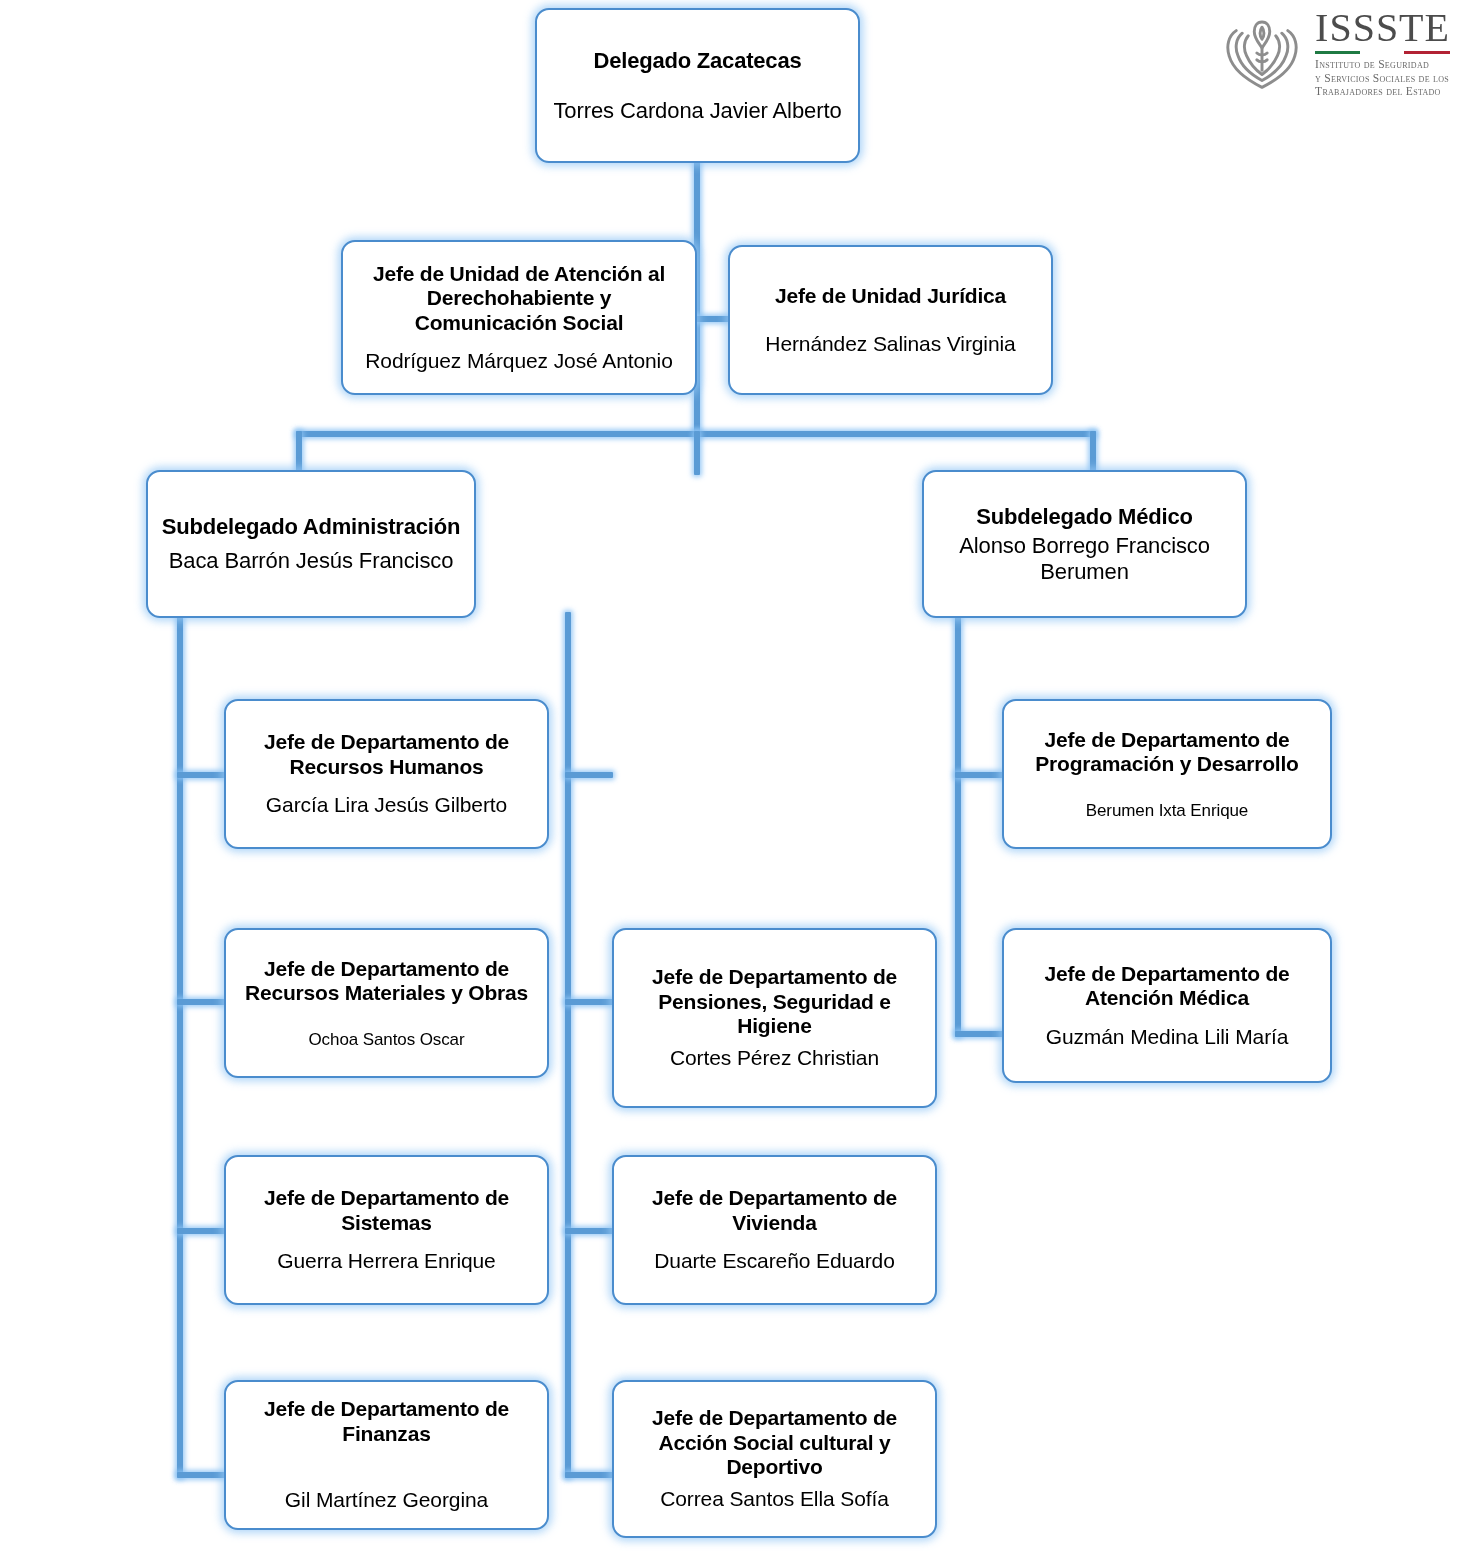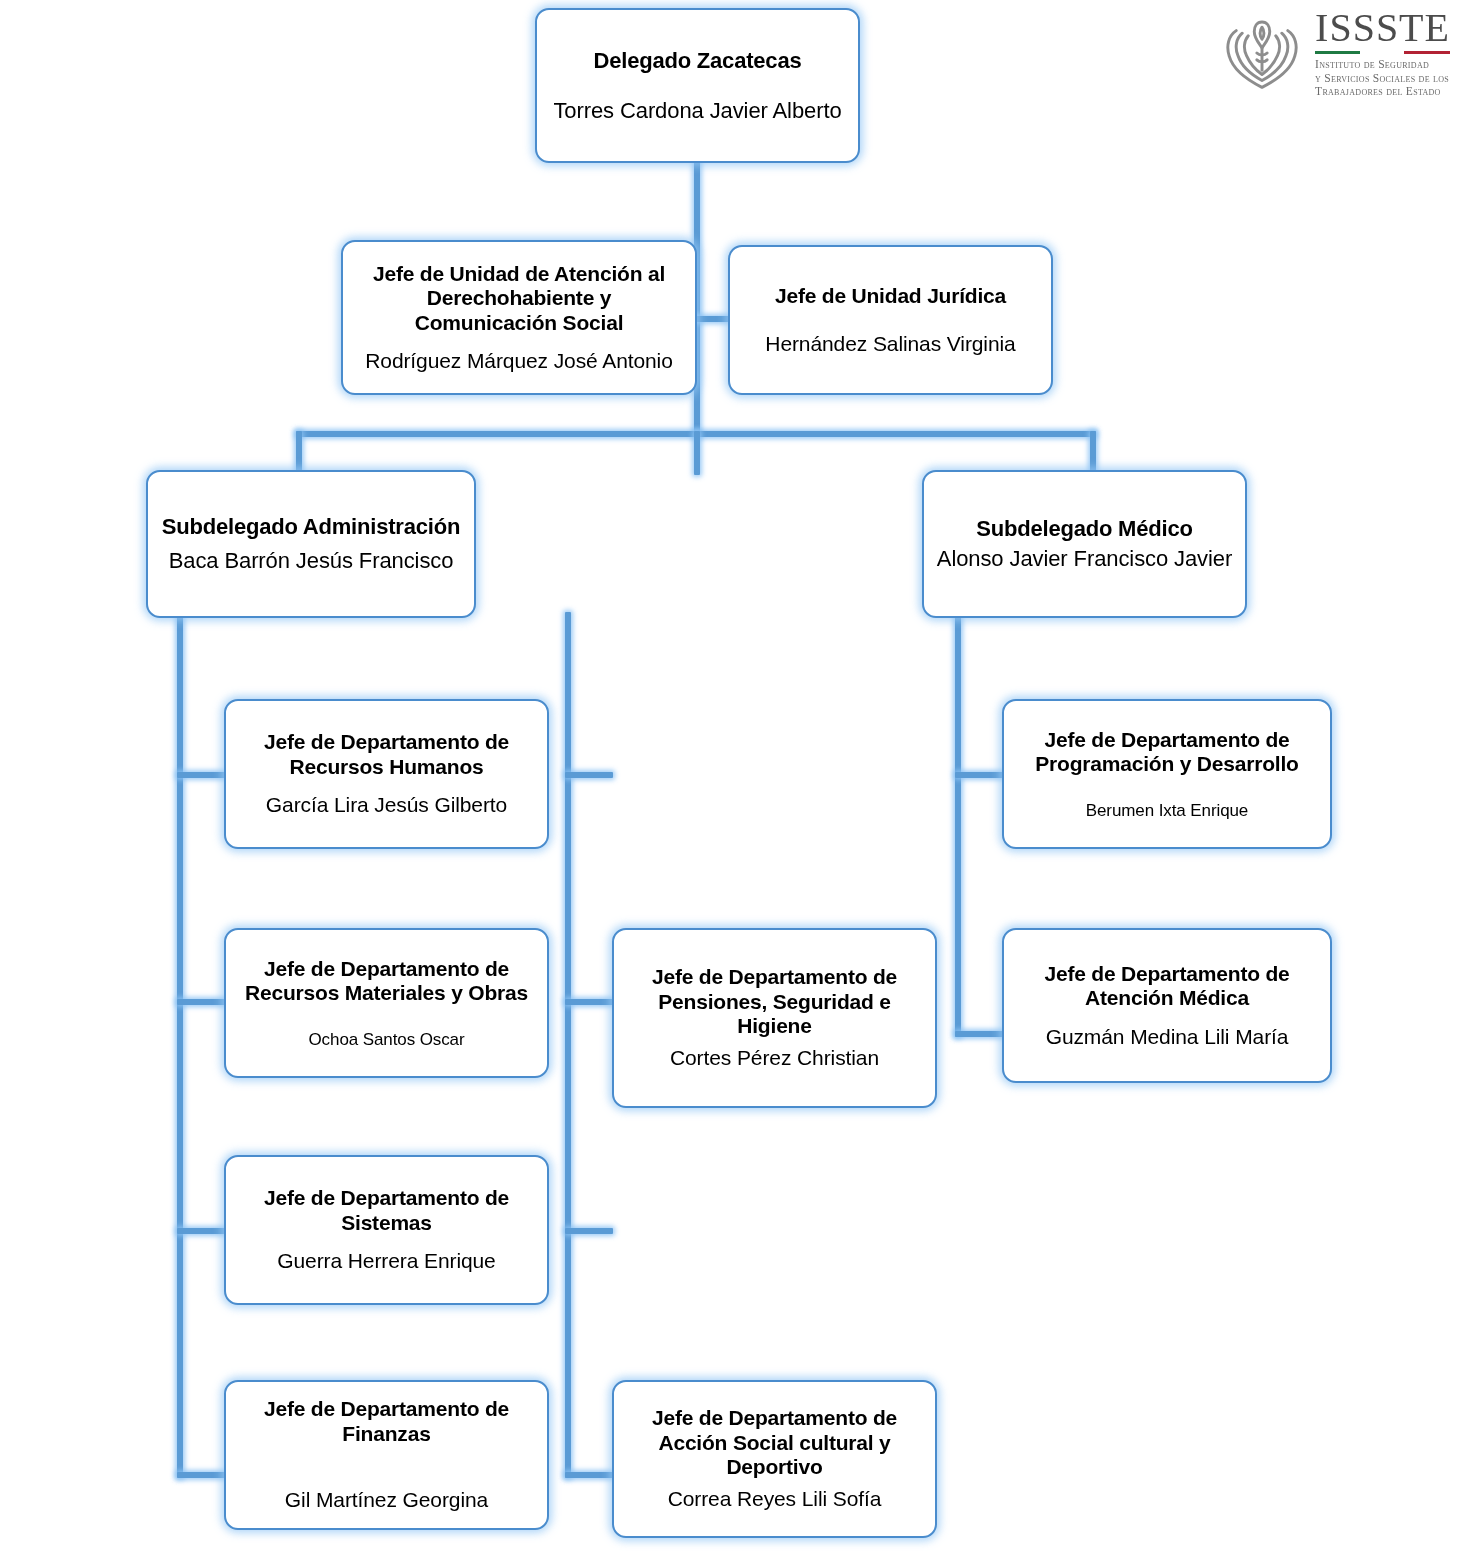--- a/index.html
+++ b/index.html
@@ -172,21 +172,21 @@
   </div>
 
   <div class="node gap-sm" style="left:146px; top:470px; width:330px; height:148px;">
     <div class="title t22">Subdelegado Administración</div>
     <div class="person p22">Baca Barrón Jesús Francisco</div>
   </div>
 
 
   <div class="node gap-xs" style="left:922px; top:470px; width:325px; height:148px;">
     <div class="title t22">Subdelegado Médico</div>
-    <div class="person p22">Alonso Javier Francisco Javier</div>
+    <div class="person p22">Alonso Borrego Francisco Berumen</div>
   </div>
 
   <div class="node" style="left:224px; top:699px; width:325px; height:150px;">
     <div class="title t21">Jefe de Departamento de Recursos Humanos</div>
     <div class="person p21">García Lira Jesús Gilberto</div>
   </div>
 
   <div class="node gap-lg" style="left:224px; top:928px; width:325px; height:150px;">
     <div class="title t21">Jefe de Departamento de Recursos Materiales y Obras</div>
     <div class="person p17">Ochoa Santos Oscar</div>
@@ -201,24 +201,28 @@
     <div class="title t21">Jefe de Departamento de Finanzas</div>
     <div class="person p21">Gil Martínez Georgina</div>
   </div>
 
 
   <div class="node gap-sm" style="left:612px; top:928px; width:325px; height:180px;">
     <div class="title t21">Jefe de Departamento de Pensiones, Seguridad e Higiene</div>
     <div class="person p21">Cortes Pérez Christian</div>
   </div>
 
+  <div class="node" style="left:612px; top:1155px; width:325px; height:150px;">
+    <div class="title t21">Jefe de Departamento de Vivienda</div>
+    <div class="person p21">Duarte Escareño Eduardo</div>
+  </div>
 
   <div class="node gap-sm" style="left:612px; top:1380px; width:325px; height:158px;">
     <div class="title t21">Jefe de Departamento de Acción Social cultural y Deportivo</div>
-    <div class="person p21">Correa Reyes Lili Sofía</div>
+    <div class="person p21">Correa Santos Ella Sofía</div>
   </div>
 
   <div class="node gap-lg" style="left:1002px; top:699px; width:330px; height:150px;">
     <div class="title t21">Jefe de Departamento de Programación y Desarrollo</div>
     <div class="person p17">Berumen Ixta Enrique</div>
   </div>
 
   <div class="node" style="left:1002px; top:928px; width:330px; height:155px;">
     <div class="title t21">Jefe de Departamento de Atención Médica</div>
     <div class="person p21">Guzmán Medina Lili María</div>

